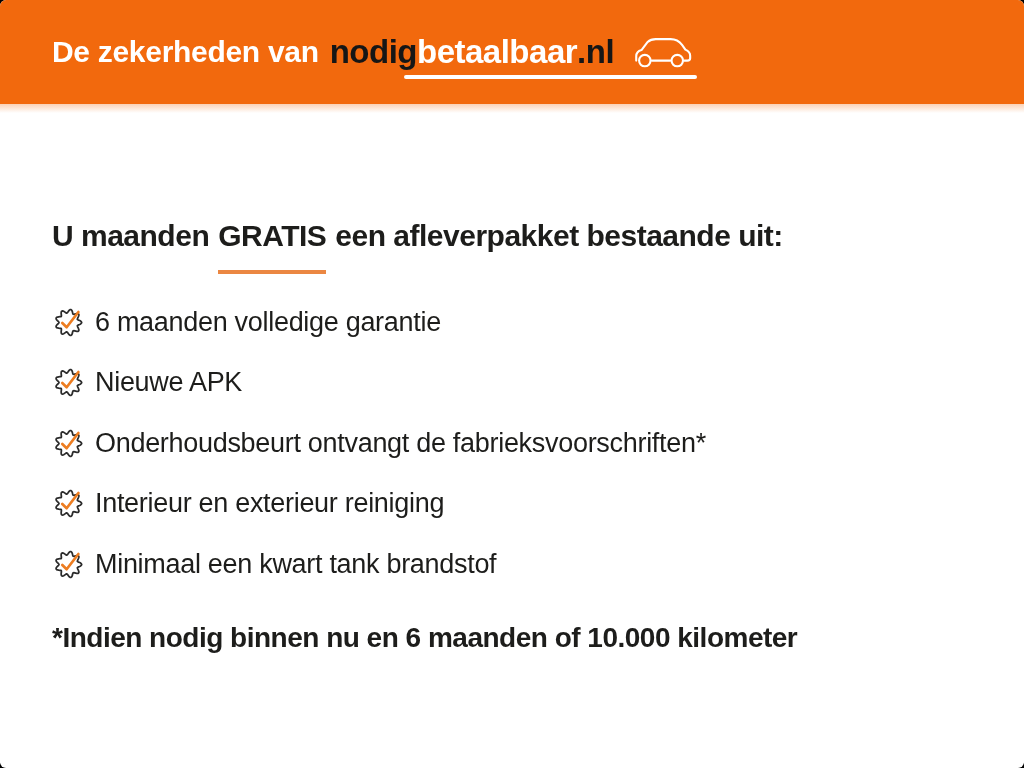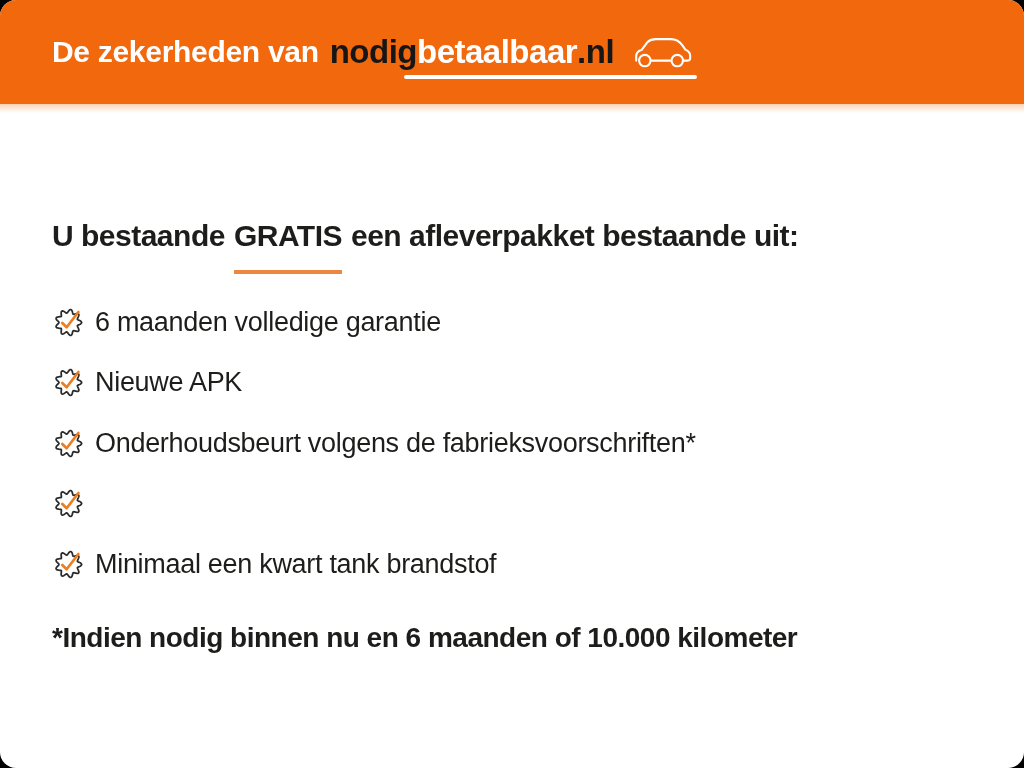--- a/index.html
+++ b/index.html
@@ -5,21 +5,21 @@
   html,body{margin:0;padding:0;}
   body{
     width:1024px;height:768px;
     background:var(--page-background,#000);
     font-family:"Liberation Sans",sans-serif;
     position:relative;overflow:hidden;
   }
   .card{
     position:absolute;inset:0;
     background:var(--white,#fff);
-    border-radius:16px;
+    border-radius:6px;
     overflow:hidden;
   }
   
   .header{
     position:absolute;top:0;left:0;right:0;height:104px;
     background:var(--header-orange,#F2690D);
     display:flex;align-items:center;
     padding-left:52px;box-sizing:border-box;
   }
   .header-fade{
@@ -87,21 +87,21 @@
           <path d="M25.2 31 L44.8 31" stroke="#FFFFFF" stroke-width="2.2" stroke-linecap="round"></path>
           <circle cx="18" cy="31" r="6" stroke="#FFFFFF" stroke-width="2.2"></circle>
           <circle cx="52" cy="31" r="6" stroke="#FFFFFF" stroke-width="2.2"></circle>
         </svg>
       </span>
       <span class="logo-underline"></span>
     </span>
   </div>
   <div class="header-fade"></div>
 
-  <div class="heading"><span>U bestaande</span><span class="gratis">GRATIS</span><span>een afleverpakket bestaande uit:</span></div>
+  <div class="heading"><span>U maanden</span><span class="gratis">GRATIS</span><span>een afleverpakket bestaande uit:</span></div>
 
   <div class="list">
     <div class="item">
       <span class="badge">
           <svg viewBox="0 0 32 32" fill="none">
             <path d="M28.8,16.0L28.5,16.7L27.8,17.4L26.8,17.9L25.8,18.3L25.0,18.7L24.6,19.1L24.7,19.7L25.0,20.5L25.5,21.5L25.9,22.5L26.1,23.5L25.8,24.2L25.1,24.6L24.2,24.7L23.1,24.4L22.0,24.1L21.2,23.9L20.6,24.0L20.2,24.4L20.0,25.3L19.8,26.3L19.4,27.4L18.9,28.2L18.2,28.6L17.5,28.5L16.7,27.9L16.0,27.0L15.4,26.1L14.9,25.4L14.4,25.1L13.8,25.2L13.1,25.7L12.2,26.3L11.3,26.9L10.4,27.2L9.6,27.1L9.1,26.5L8.9,25.5L8.9,24.4L9.1,23.3L9.1,22.5L9.0,21.9L8.4,21.6L7.6,21.6L6.5,21.5L5.4,21.3L4.5,21.0L4.0,20.4L4.0,19.6L4.4,18.7L5.2,17.9L6.0,17.2L6.6,16.5L6.8,16.0L6.6,15.5L6.0,14.8L5.2,14.1L4.4,13.3L4.0,12.4L4.0,11.6L4.5,11.0L5.4,10.7L6.5,10.5L7.6,10.4L8.4,10.4L9.0,10.1L9.1,9.5L9.1,8.7L8.9,7.6L8.9,6.5L9.1,5.5L9.6,4.9L10.4,4.8L11.3,5.1L12.2,5.7L13.1,6.3L13.8,6.8L14.4,6.9L14.9,6.6L15.4,5.9L16.0,5.0L16.7,4.1L17.5,3.5L18.2,3.4L18.9,3.8L19.4,4.6L19.8,5.7L20.0,6.7L20.2,7.6L20.6,8.0L21.2,8.1L22.0,7.9L23.1,7.6L24.2,7.3L25.1,7.4L25.8,7.8L26.1,8.5L25.9,9.5L25.5,10.5L25.0,11.5L24.7,12.3L24.6,12.9L25.0,13.3L25.8,13.7L26.8,14.1L27.8,14.6L28.5,15.3L28.8,16.0Z" stroke="#2B2B2B" stroke-width="1.7" stroke-linejoin="round"></path>
             <path d="M10 16.5 L14.2 20.6 L25.6 5.8" stroke="#ED7D21" stroke-width="2.6" stroke-linecap="round" stroke-linejoin="round"></path>
           </svg>
         </span>
       <span>6 maanden volledige garantie</span>
@@ -115,29 +115,30 @@
         </span>
       <span>Nieuwe APK</span>
     </div>
     <div class="item">
       <span class="badge">
           <svg viewBox="0 0 32 32" fill="none">
             <path d="M28.8,16.0L28.5,16.7L27.8,17.4L26.8,17.9L25.8,18.3L25.0,18.7L24.6,19.1L24.7,19.7L25.0,20.5L25.5,21.5L25.9,22.5L26.1,23.5L25.8,24.2L25.1,24.6L24.2,24.7L23.1,24.4L22.0,24.1L21.2,23.9L20.6,24.0L20.2,24.4L20.0,25.3L19.8,26.3L19.4,27.4L18.9,28.2L18.2,28.6L17.5,28.5L16.7,27.9L16.0,27.0L15.4,26.1L14.9,25.4L14.4,25.1L13.8,25.2L13.1,25.7L12.2,26.3L11.3,26.9L10.4,27.2L9.6,27.1L9.1,26.5L8.9,25.5L8.9,24.4L9.1,23.3L9.1,22.5L9.0,21.9L8.4,21.6L7.6,21.6L6.5,21.5L5.4,21.3L4.5,21.0L4.0,20.4L4.0,19.6L4.4,18.7L5.2,17.9L6.0,17.2L6.6,16.5L6.8,16.0L6.6,15.5L6.0,14.8L5.2,14.1L4.4,13.3L4.0,12.4L4.0,11.6L4.5,11.0L5.4,10.7L6.5,10.5L7.6,10.4L8.4,10.4L9.0,10.1L9.1,9.5L9.1,8.7L8.9,7.6L8.9,6.5L9.1,5.5L9.6,4.9L10.4,4.8L11.3,5.1L12.2,5.7L13.1,6.3L13.8,6.8L14.4,6.9L14.9,6.6L15.4,5.9L16.0,5.0L16.7,4.1L17.5,3.5L18.2,3.4L18.9,3.8L19.4,4.6L19.8,5.7L20.0,6.7L20.2,7.6L20.6,8.0L21.2,8.1L22.0,7.9L23.1,7.6L24.2,7.3L25.1,7.4L25.8,7.8L26.1,8.5L25.9,9.5L25.5,10.5L25.0,11.5L24.7,12.3L24.6,12.9L25.0,13.3L25.8,13.7L26.8,14.1L27.8,14.6L28.5,15.3L28.8,16.0Z" stroke="#2B2B2B" stroke-width="1.7" stroke-linejoin="round"></path>
             <path d="M10 16.5 L14.2 20.6 L25.6 5.8" stroke="#ED7D21" stroke-width="2.6" stroke-linecap="round" stroke-linejoin="round"></path>
           </svg>
         </span>
-      <span>Onderhoudsbeurt volgens de fabrieksvoorschriften*</span>
+      <span>Onderhoudsbeurt ontvangt de fabrieksvoorschriften*</span>
     </div>
     <div class="item">
       <span class="badge">
           <svg viewBox="0 0 32 32" fill="none">
             <path d="M28.8,16.0L28.5,16.7L27.8,17.4L26.8,17.9L25.8,18.3L25.0,18.7L24.6,19.1L24.7,19.7L25.0,20.5L25.5,21.5L25.9,22.5L26.1,23.5L25.8,24.2L25.1,24.6L24.2,24.7L23.1,24.4L22.0,24.1L21.2,23.9L20.6,24.0L20.2,24.4L20.0,25.3L19.8,26.3L19.4,27.4L18.9,28.2L18.2,28.6L17.5,28.5L16.7,27.9L16.0,27.0L15.4,26.1L14.9,25.4L14.4,25.1L13.8,25.2L13.1,25.7L12.2,26.3L11.3,26.9L10.4,27.2L9.6,27.1L9.1,26.5L8.9,25.5L8.9,24.4L9.1,23.3L9.1,22.5L9.0,21.9L8.4,21.6L7.6,21.6L6.5,21.5L5.4,21.3L4.5,21.0L4.0,20.4L4.0,19.6L4.4,18.7L5.2,17.9L6.0,17.2L6.6,16.5L6.8,16.0L6.6,15.5L6.0,14.8L5.2,14.1L4.4,13.3L4.0,12.4L4.0,11.6L4.5,11.0L5.4,10.7L6.5,10.5L7.6,10.4L8.4,10.4L9.0,10.1L9.1,9.5L9.1,8.7L8.9,7.6L8.9,6.5L9.1,5.5L9.6,4.9L10.4,4.8L11.3,5.1L12.2,5.7L13.1,6.3L13.8,6.8L14.4,6.9L14.9,6.6L15.4,5.9L16.0,5.0L16.7,4.1L17.5,3.5L18.2,3.4L18.9,3.8L19.4,4.6L19.8,5.7L20.0,6.7L20.2,7.6L20.6,8.0L21.2,8.1L22.0,7.9L23.1,7.6L24.2,7.3L25.1,7.4L25.8,7.8L26.1,8.5L25.9,9.5L25.5,10.5L25.0,11.5L24.7,12.3L24.6,12.9L25.0,13.3L25.8,13.7L26.8,14.1L27.8,14.6L28.5,15.3L28.8,16.0Z" stroke="#2B2B2B" stroke-width="1.7" stroke-linejoin="round"></path>
             <path d="M10 16.5 L14.2 20.6 L25.6 5.8" stroke="#ED7D21" stroke-width="2.6" stroke-linecap="round" stroke-linejoin="round"></path>
           </svg>
         </span>
+      <span>Interieur en exterieur reiniging</span>
     </div>
     <div class="item">
       <span class="badge">
           <svg viewBox="0 0 32 32" fill="none">
             <path d="M28.8,16.0L28.5,16.7L27.8,17.4L26.8,17.9L25.8,18.3L25.0,18.7L24.6,19.1L24.7,19.7L25.0,20.5L25.5,21.5L25.9,22.5L26.1,23.5L25.8,24.2L25.1,24.6L24.2,24.7L23.1,24.4L22.0,24.1L21.2,23.9L20.6,24.0L20.2,24.4L20.0,25.3L19.8,26.3L19.4,27.4L18.9,28.2L18.2,28.6L17.5,28.5L16.7,27.9L16.0,27.0L15.4,26.1L14.9,25.4L14.4,25.1L13.8,25.2L13.1,25.7L12.2,26.3L11.3,26.9L10.4,27.2L9.6,27.1L9.1,26.5L8.9,25.5L8.9,24.4L9.1,23.3L9.1,22.5L9.0,21.9L8.4,21.6L7.6,21.6L6.5,21.5L5.4,21.3L4.5,21.0L4.0,20.4L4.0,19.6L4.4,18.7L5.2,17.9L6.0,17.2L6.6,16.5L6.8,16.0L6.6,15.5L6.0,14.8L5.2,14.1L4.4,13.3L4.0,12.4L4.0,11.6L4.5,11.0L5.4,10.7L6.5,10.5L7.6,10.4L8.4,10.4L9.0,10.1L9.1,9.5L9.1,8.7L8.9,7.6L8.9,6.5L9.1,5.5L9.6,4.9L10.4,4.8L11.3,5.1L12.2,5.7L13.1,6.3L13.8,6.8L14.4,6.9L14.9,6.6L15.4,5.9L16.0,5.0L16.7,4.1L17.5,3.5L18.2,3.4L18.9,3.8L19.4,4.6L19.8,5.7L20.0,6.7L20.2,7.6L20.6,8.0L21.2,8.1L22.0,7.9L23.1,7.6L24.2,7.3L25.1,7.4L25.8,7.8L26.1,8.5L25.9,9.5L25.5,10.5L25.0,11.5L24.7,12.3L24.6,12.9L25.0,13.3L25.8,13.7L26.8,14.1L27.8,14.6L28.5,15.3L28.8,16.0Z" stroke="#2B2B2B" stroke-width="1.7" stroke-linejoin="round"></path>
             <path d="M10 16.5 L14.2 20.6 L25.6 5.8" stroke="#ED7D21" stroke-width="2.6" stroke-linecap="round" stroke-linejoin="round"></path>
           </svg>
         </span>
       <span>Minimaal een kwart tank brandstof</span>
     </div>

